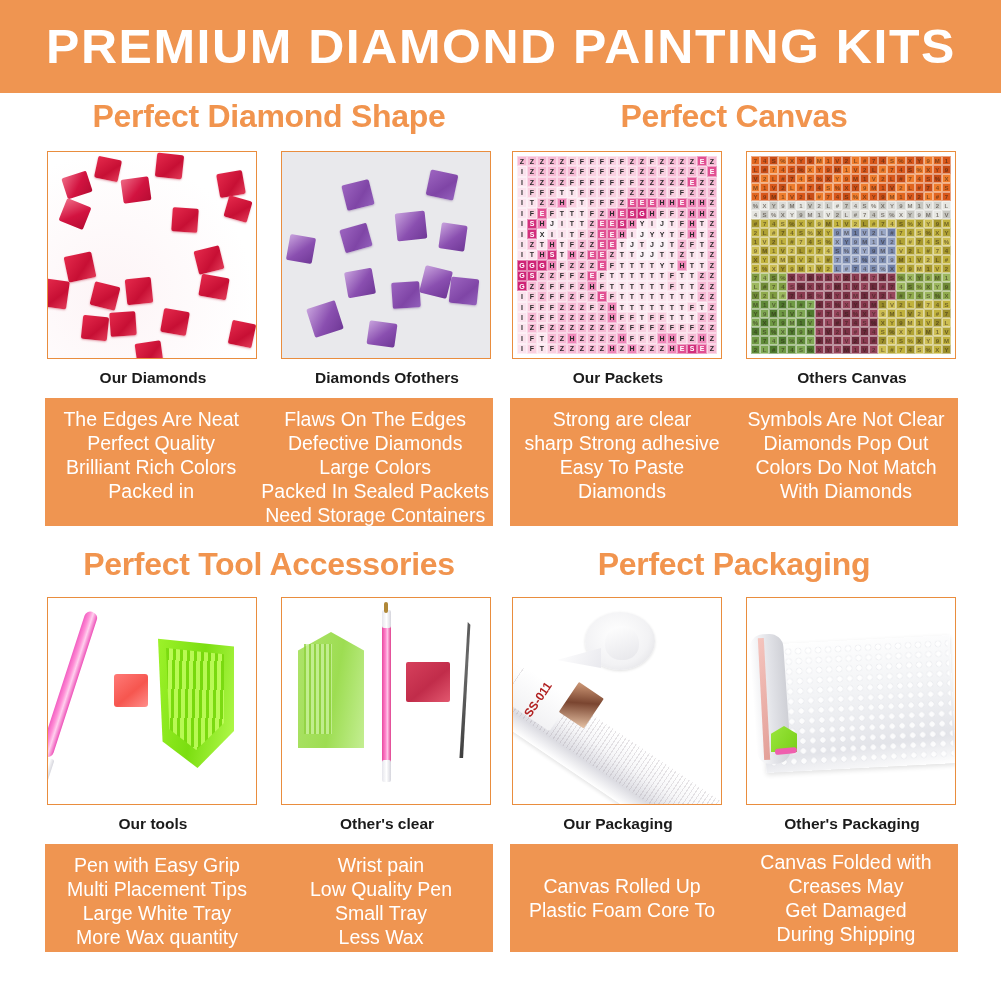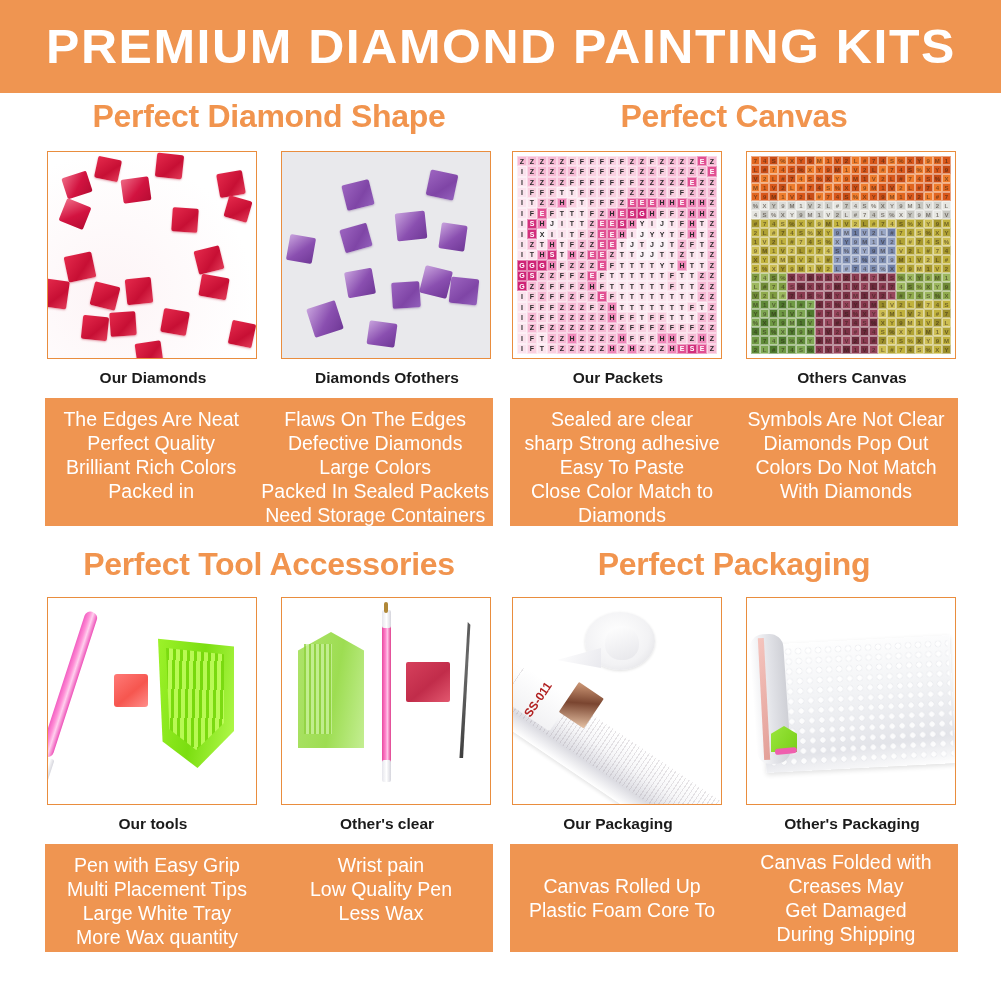--- a/index.html
+++ b/index.html
@@ -1065,24 +1065,23 @@
             <div class="cell blur" style="background: rgb(193, 178, 61);">X</div>
             <div class="cell blur" style="background: rgb(156, 143, 42);">Y</div>
           </div>
       </div>
       <div class="caption">Others Canvas</div>
     </div>
   </div>
 
   <div class="factbox" style="margin-top:11px;height:128px;">
     <div class="factcol">
-      <div>Sealed are clear</div>
+      <div>Strong are clear</div>
       <div>sharp Strong adhesive</div>
       <div>Easy To Paste</div>
-      <div>Close Color Match to</div>
       <div>Diamonds</div>
     </div>
     <div class="factcol">
       <div>Symbols Are Not Clear</div>
       <div>Diamonds Pop Out</div>
       <div>Colors Do Not Match</div>
       <div>With Diamonds</div>
     </div>
   </div>
 </div>
@@ -1144,20 +1143,21 @@
   <div class="factbox" style="margin-top:11px;height:108px;">
     <div class="factcol">
       <div>Pen with Easy Grip</div>
       <div>Multi Placement Tips</div>
       <div>Large White Tray</div>
       <div>More Wax quantity</div>
     </div>
     <div class="factcol">
       <div>Wrist pain</div>
       <div>Low Quality Pen</div>
+      <div>Small Tray</div>
       <div>Less Wax</div>
     </div>
   </div>
 </div>
 
 <div class="quad" style="left:510px;top:548px;width:448px;">
   <div class="sec-title" style="margin-bottom:17px;">Perfect Packaging</div>
 
   <div class="pair">
 

